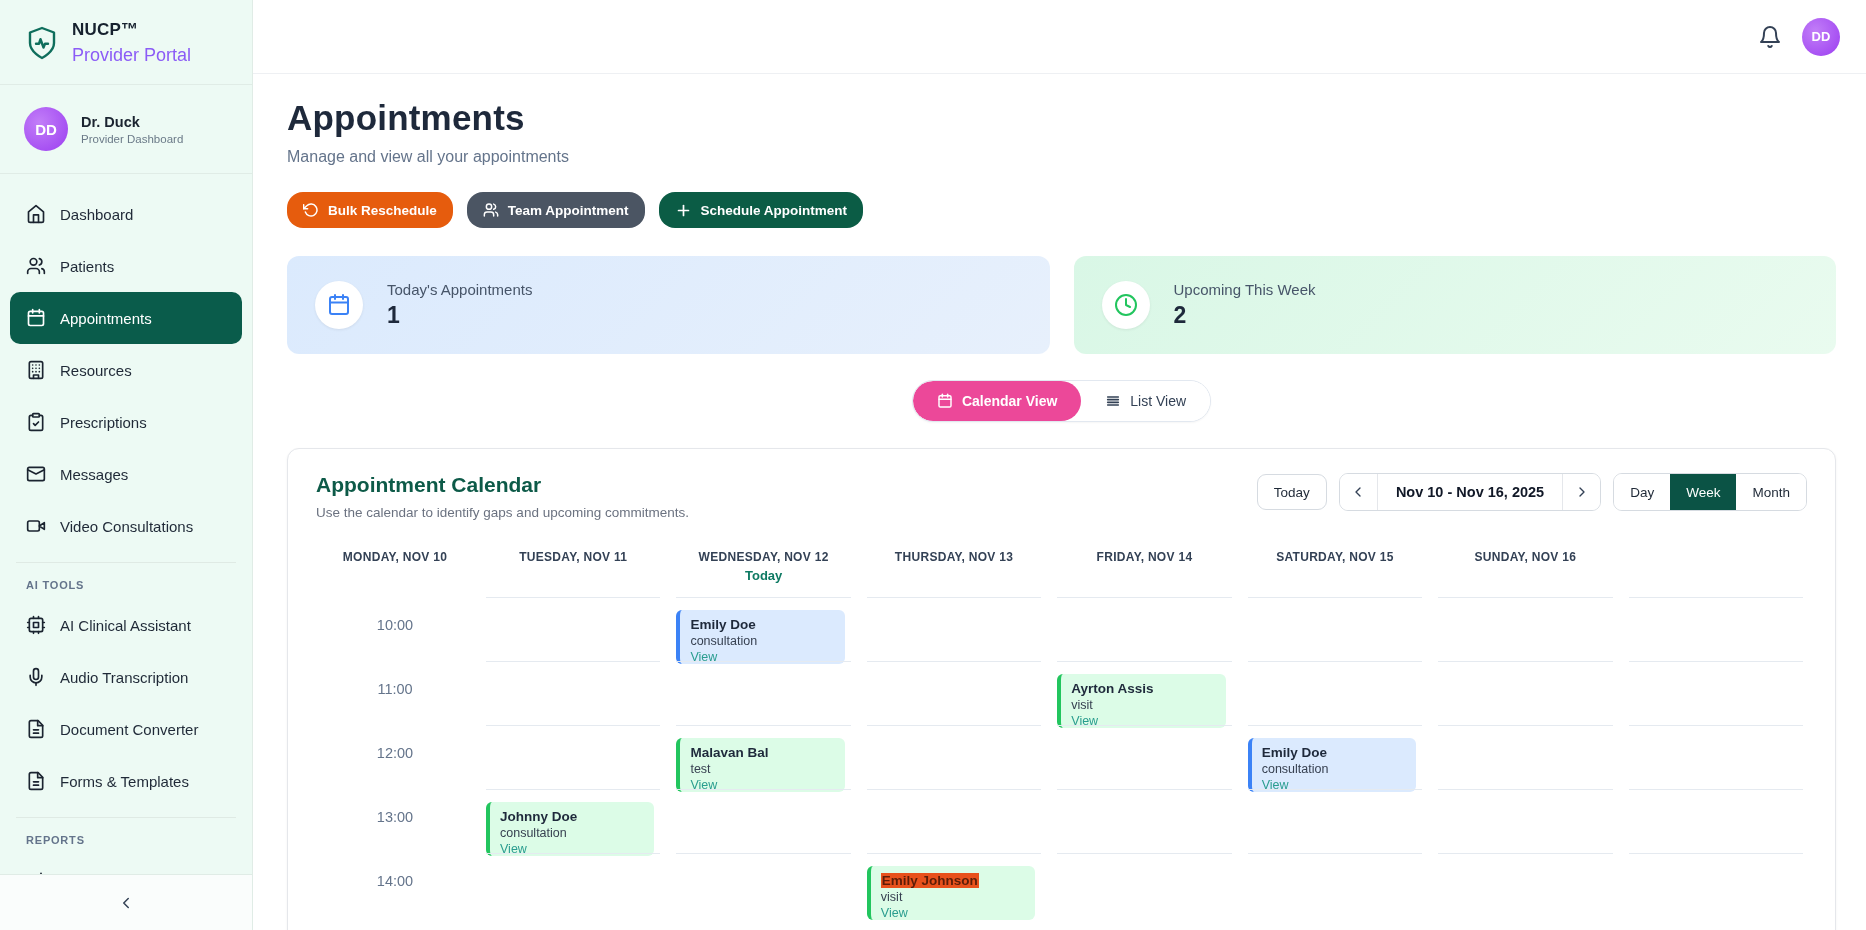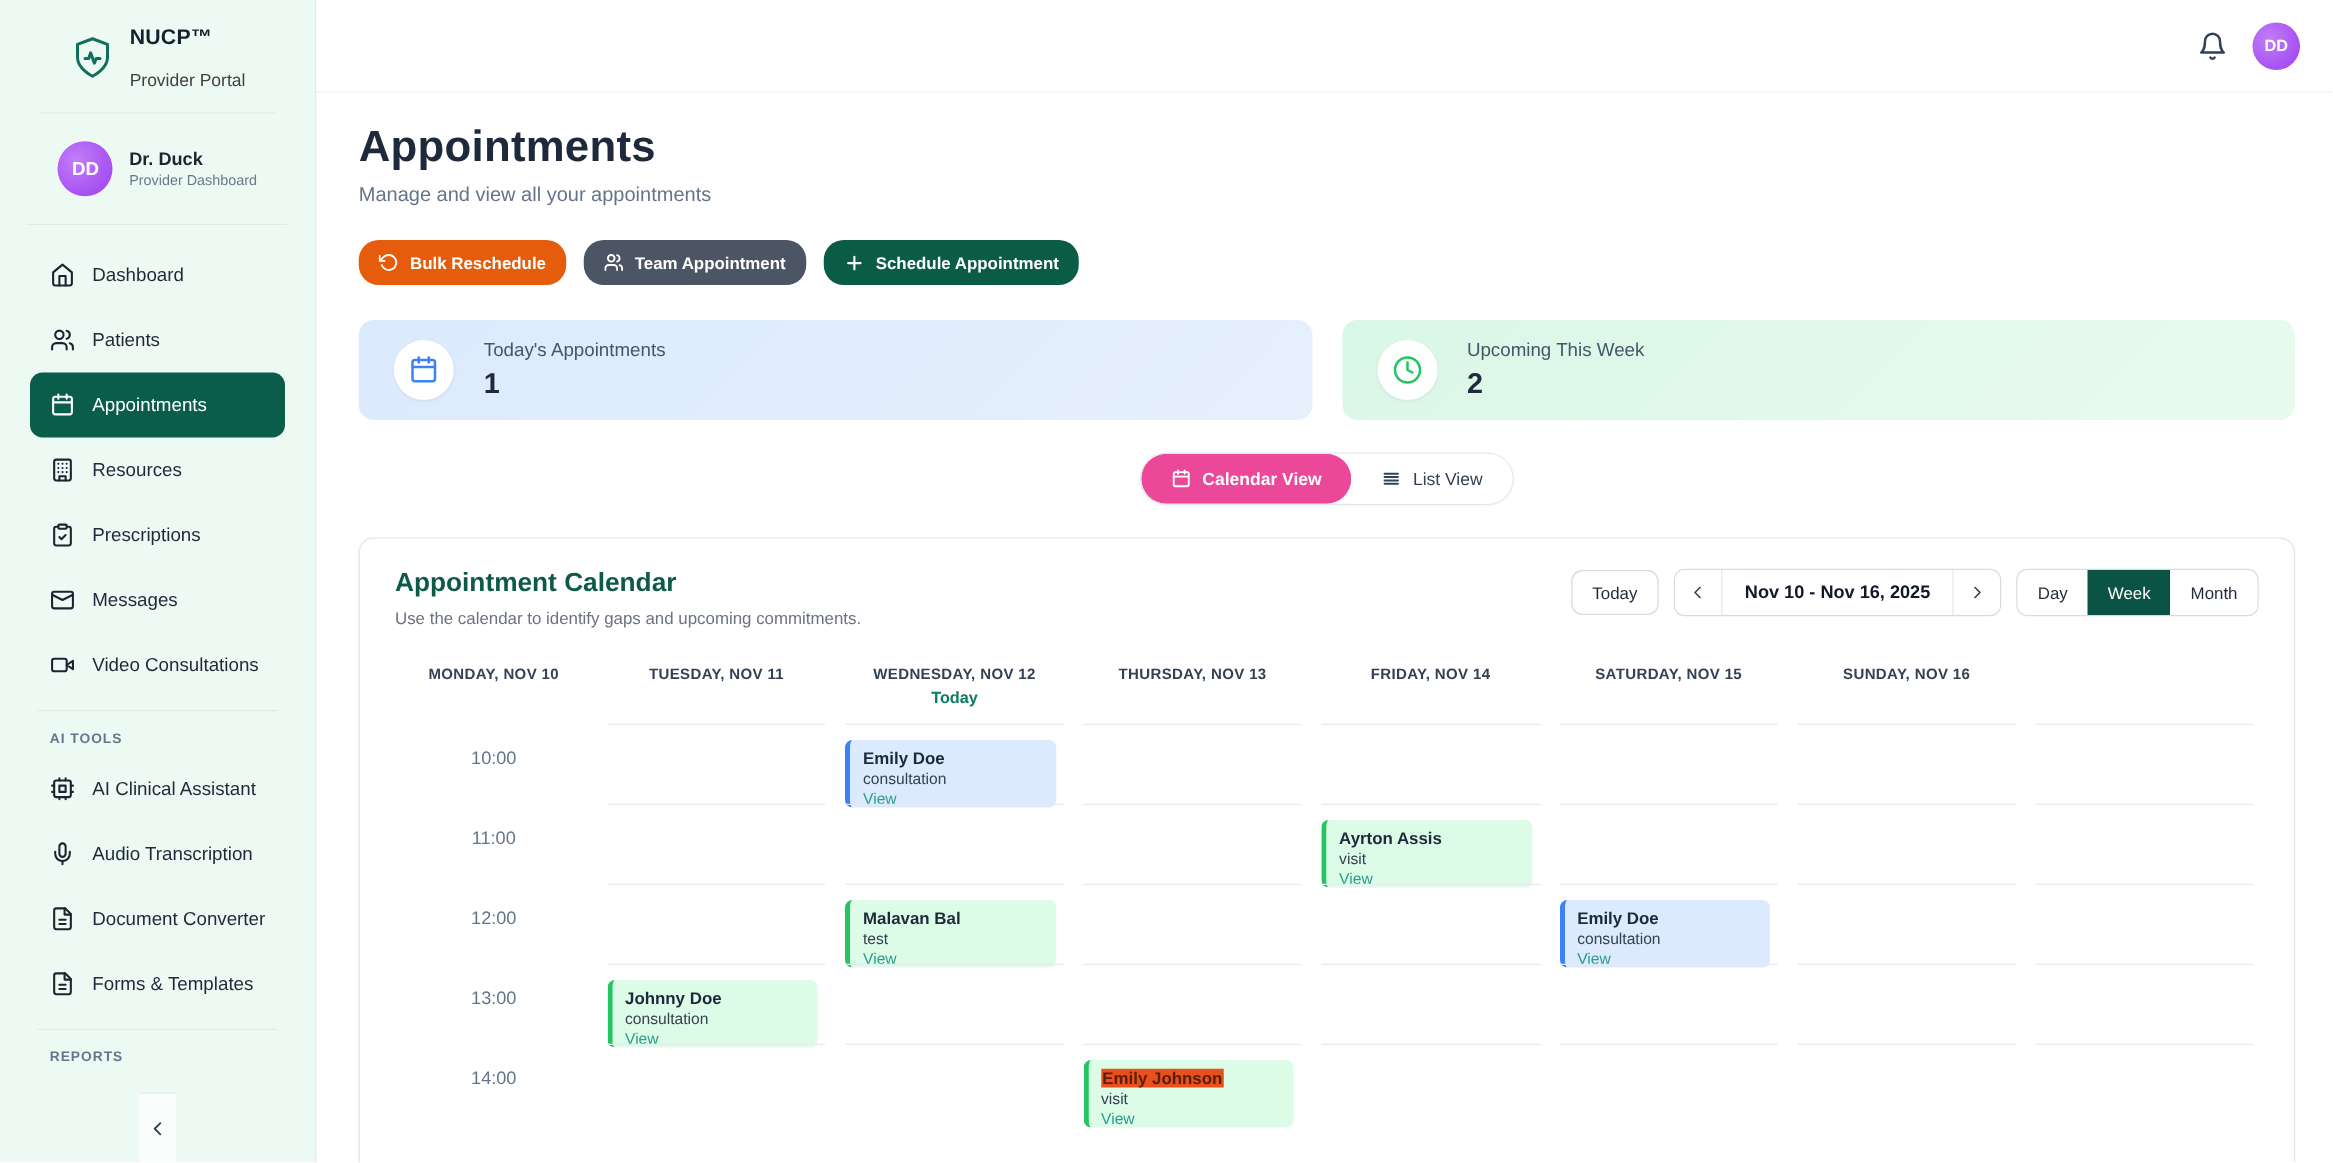--- a/index.html
+++ b/index.html
@@ -3,26 +3,26 @@
 <meta charset="utf-8">
 <style>
   * { margin:0; padding:0; box-sizing:border-box; }
   html,body { width:1866px; height:930px; overflow:hidden; background:#fff;
     font-family:"Liberation Sans", sans-serif; color:#1f2937; }
 
   .app { display:flex; width:100%; height:100%; }
 
   
   .sidebar { width:253px; min-width:253px; height:100%; background:#edfaf4;
-    border-right:1px solid #e0ece6; display:flex; flex-direction:column;align-items:center; }
+    border-right:1px solid #e0ece6; display:flex; flex-direction:column; }
   .logo-block { display:flex; align-items:center; gap:12px; padding:20px 24px 18px 24px;
     border-bottom:1px solid #e0ece6; }
   .logo-shield { color:#0f6e5c; }
   .logo-name { font-size:17px; font-weight:bold; color:#16212e; letter-spacing:.2px; }
-  .logo-sub { font-size:14px; color:#404040; margin-top:16px; }
+  .logo-sub { font-size:18px; color:#8b5cf6; margin-top:5px; }
   .user-block { display:flex; align-items:center; gap:13px; padding:22px 24px;
     border-bottom:1px solid #e0ece6; }
   .avatar { width:44px; height:44px; border-radius:50%; color:#fff; font-weight:bold;
     display:flex; align-items:center; justify-content:center; font-size:15px;
     background:radial-gradient(circle at 35% 35%, #c27ef8, #9b3df0); }
   .user-name { font-size:14.5px; font-weight:bold; color:#1b2430; }
   .user-role { font-size:11.5px; color:#6b7a88; margin-top:3px; }
 
   nav.sidebar-nav { flex:1; overflow:hidden; padding:14px 10px 0 10px; }
   .nav-item { display:flex; align-items:center; gap:14px; height:52px; padding:0 16px;
@@ -52,21 +52,21 @@
 
   .actions { display:flex; gap:14px; margin-top:26px; }
   .btn { display:flex; align-items:center; gap:9px; height:36px; padding:0 16px;
     border:none; border-radius:16px; color:#fff; font-size:13.5px; font-weight:bold;
     font-family:inherit; cursor:pointer; }
   .btn-orange { background:#e65c0d; }
   .btn-slate  { background:#4b5563;text-align:center; }
   .btn-green  { background:#0b5c45; }
 
   .stats { display:flex; gap:24px; margin-top:28px; }
-  .stat-card { flex:1; height:80px; border-radius:12px; display:flex; align-items:center;
+  .stat-card { flex:1; height:98px; border-radius:12px; display:flex; align-items:center;
     gap:24px; padding:0 28px; }
   .stat-blue  { background:linear-gradient(135deg,#dbeafd,#e7f0fc); }
   .stat-green { background:linear-gradient(135deg,#d9f7e6,#e9fbef); }
   .stat-circle { width:48px; height:48px; border-radius:50%; background:#fff;
     display:flex; align-items:center; justify-content:center;
     box-shadow:0 1px 3px rgba(0,0,0,.07); }
   .stat-circle.blue { color:#3b82f6; }
   .stat-circle.green { color:#22c55e; }
   .stat-label { font-size:15px; color:#475569; }
   .stat-value { font-size:23px; font-weight:800; color:#1e293b; margin-top:4px; }

